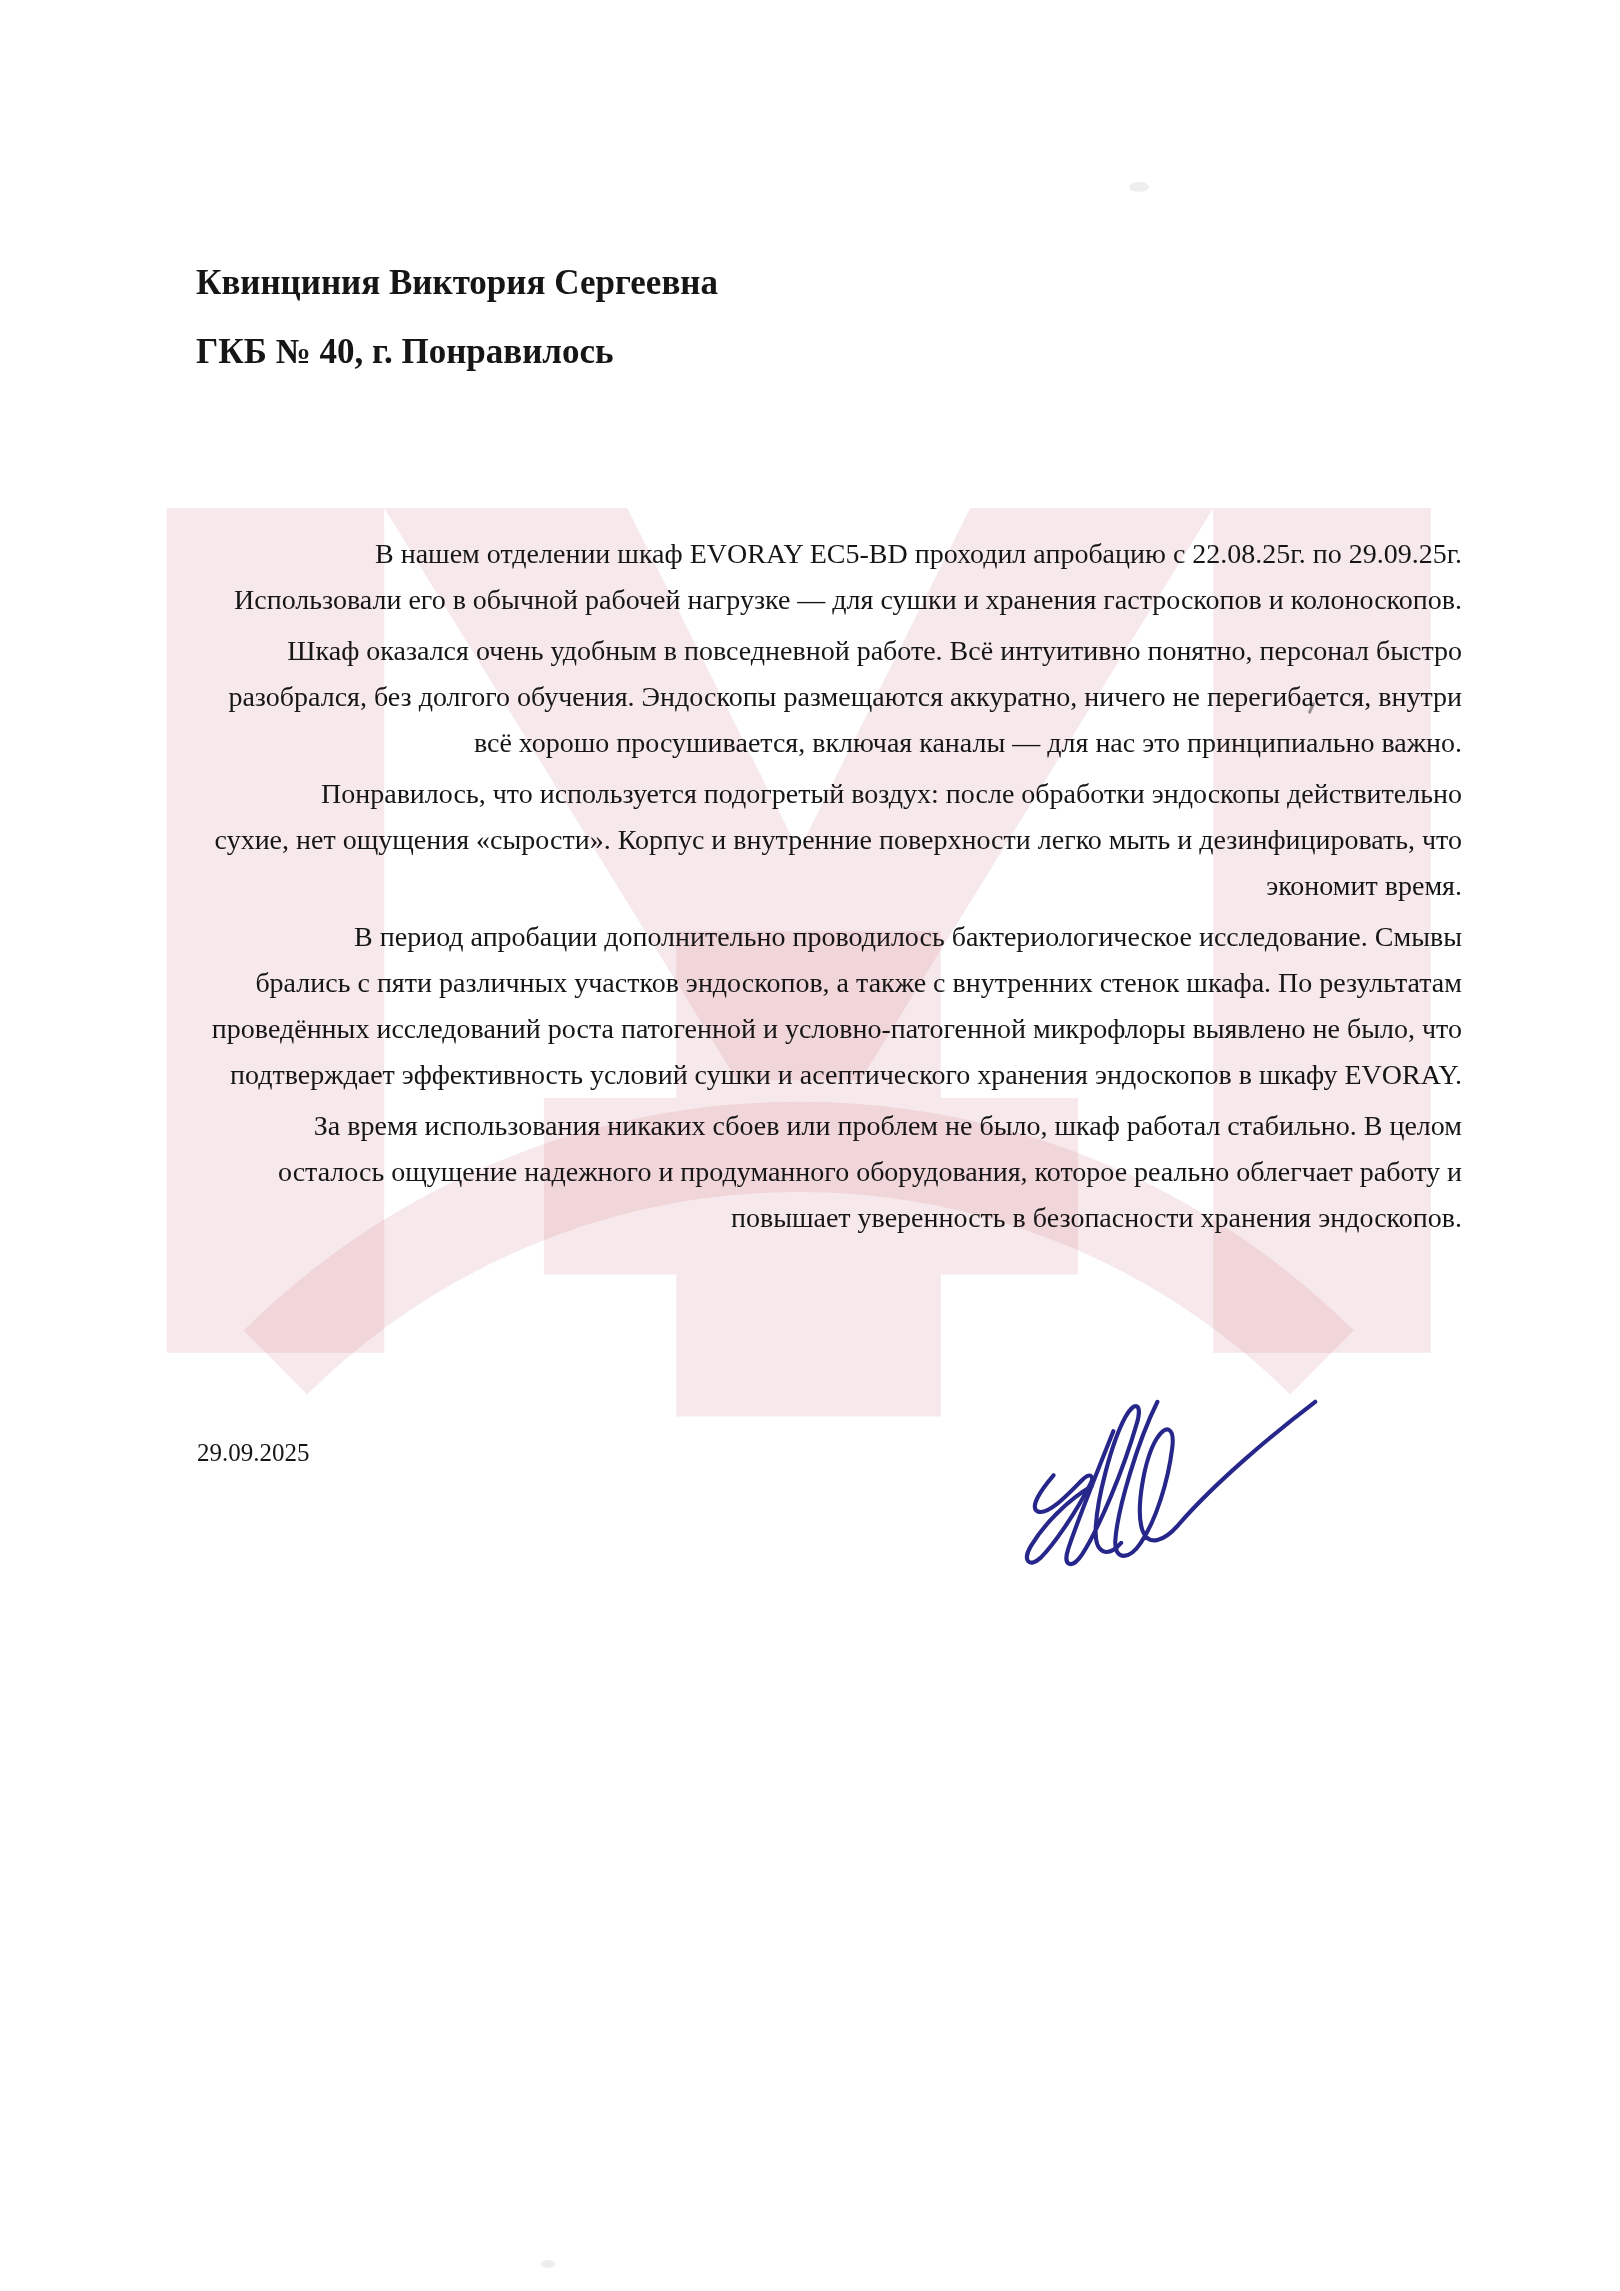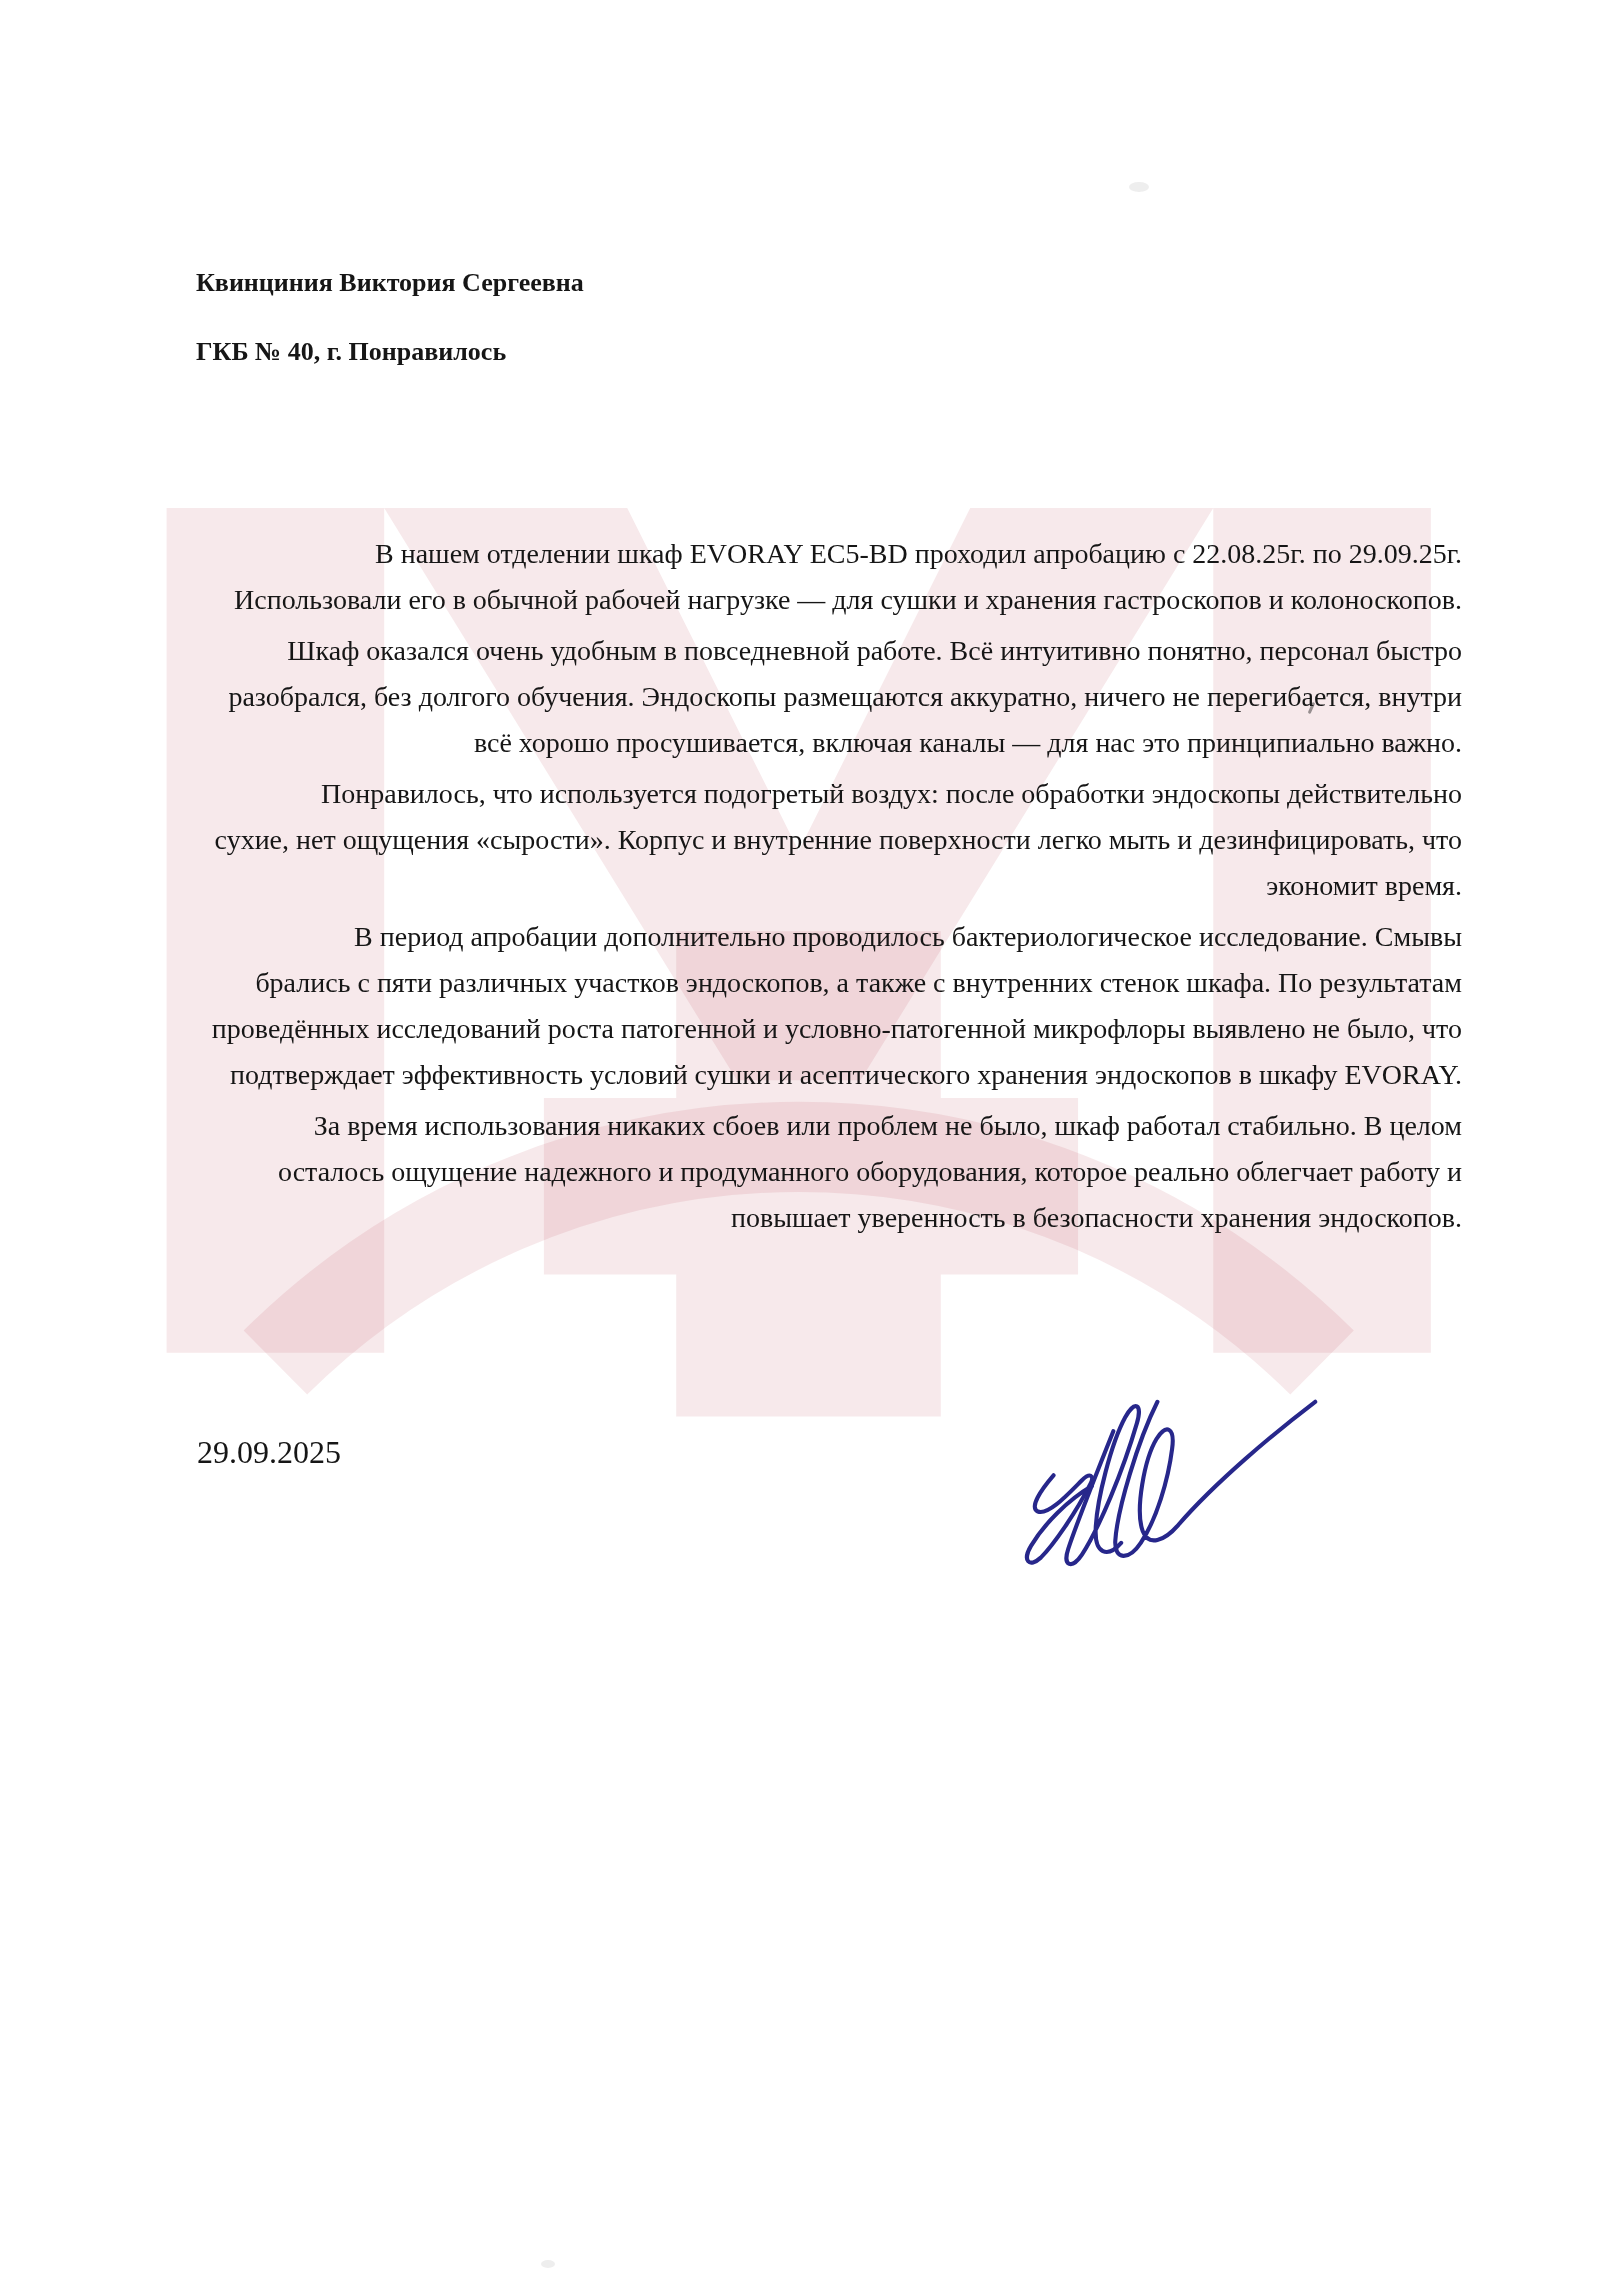--- a/index.html
+++ b/index.html
@@ -13,31 +13,31 @@
     color:#161616;
   }
   .watermark {
     position:absolute; left:0; top:0; width:1620px; height:2292px;
     pointer-events:none;
   }
   .wm-piece { fill:var(--wm-color,#c0485c); fill-opacity:0.12; }
   .wm-arc   { stroke:var(--wm-color,#c0485c); stroke-opacity:0.12; fill:none; }
   .header {
     position:absolute; left:196px; top:266px;
-    font-weight:bold; font-size:26px; line-height:34px;
+    font-weight:bold; font-size:35px; line-height:34px;
   }
   .h-line { margin:0 0 35px 0; }
   .body-text {
     position:absolute; left:196px; top:531px; width:1266px;
     font-size:28px; line-height:46px; text-align:right;
   }
   .body-text p { margin:0 0 4.9px 0; text-indent:90px; }
   .date {
     position:absolute; left:197px; top:1433px;
-    font-size:32px; line-height:39px;
+    font-size:25px; line-height:39px;
   }
   .signature {
     position:absolute; left:0; top:0; width:1620px; height:2292px;
     pointer-events:none;
   }
   .sig-stroke {
     fill:none; stroke:var(--ink-color,#27278b);
     stroke-width:4.2; stroke-linecap:round; stroke-linejoin:round;
   }
   .speck { position:absolute; border-radius:50%; background:rgba(40,40,40,0.08); }

